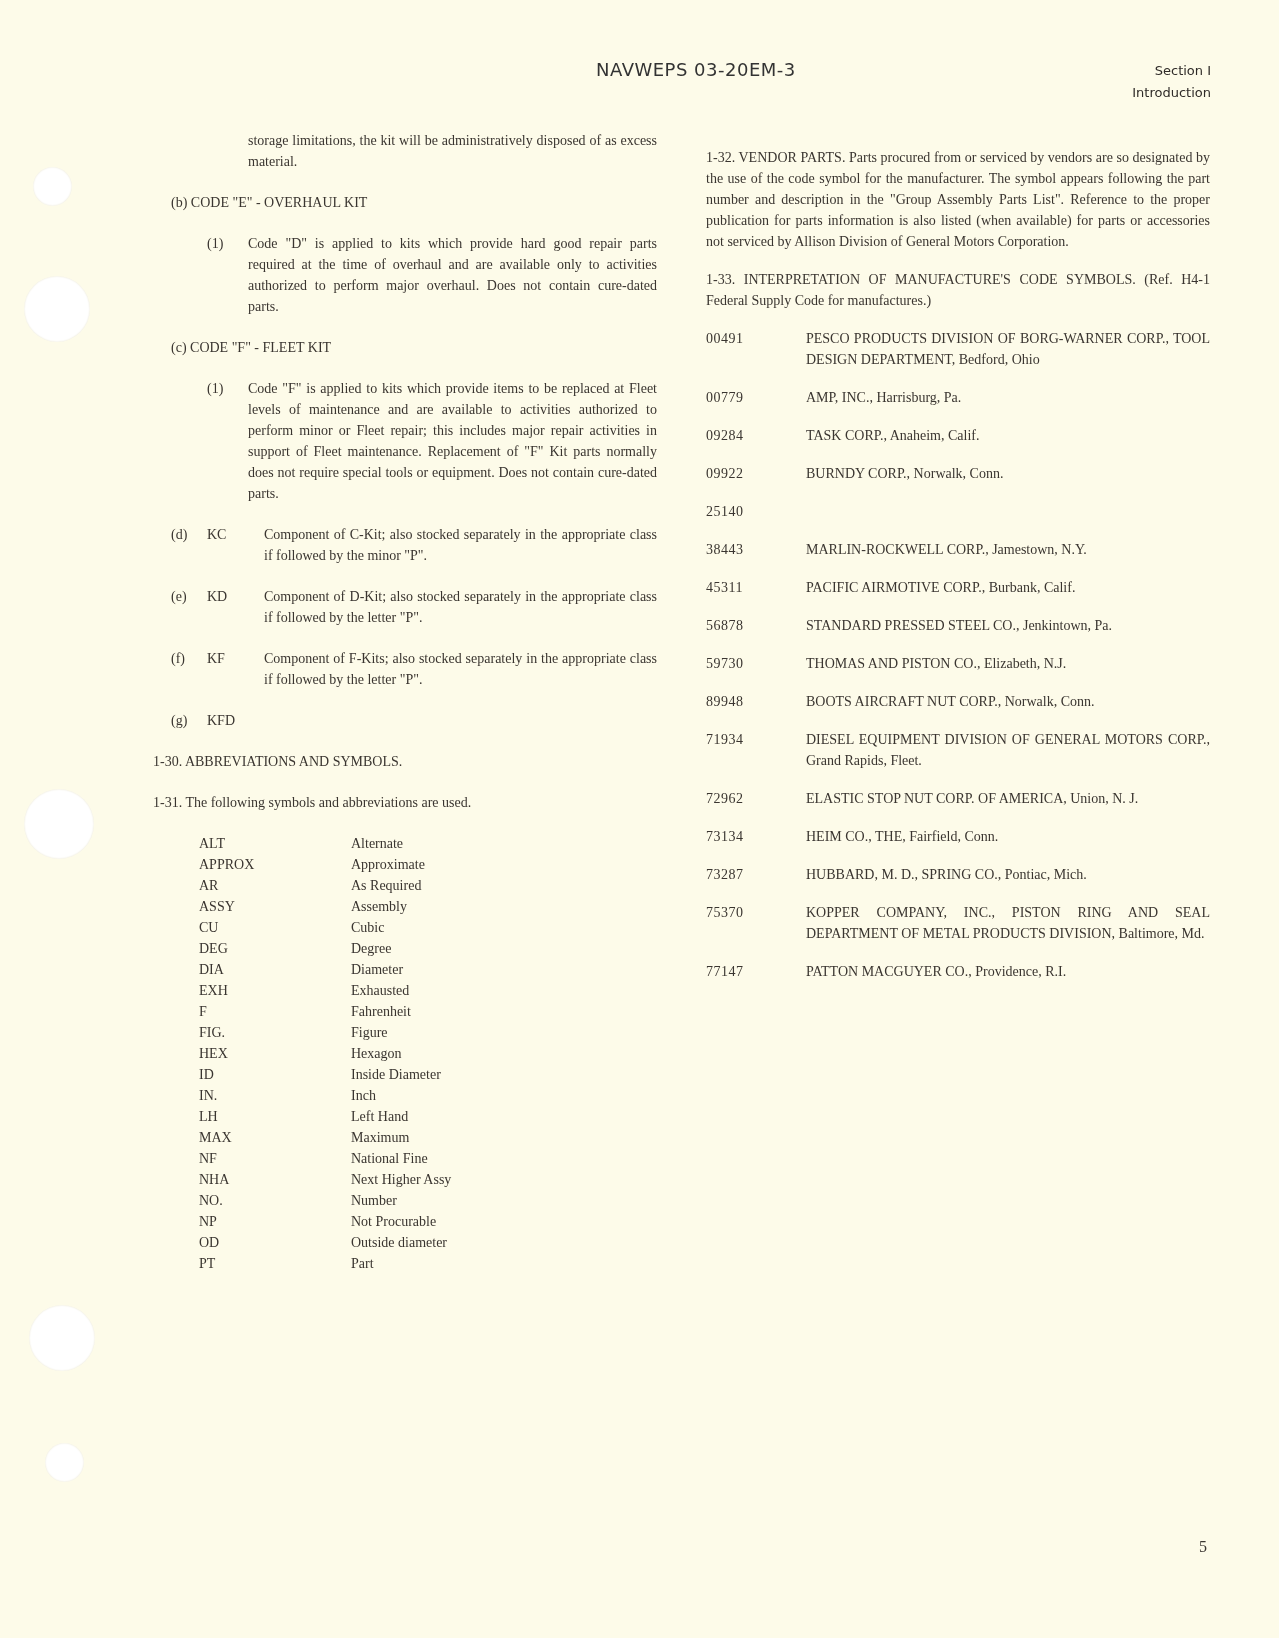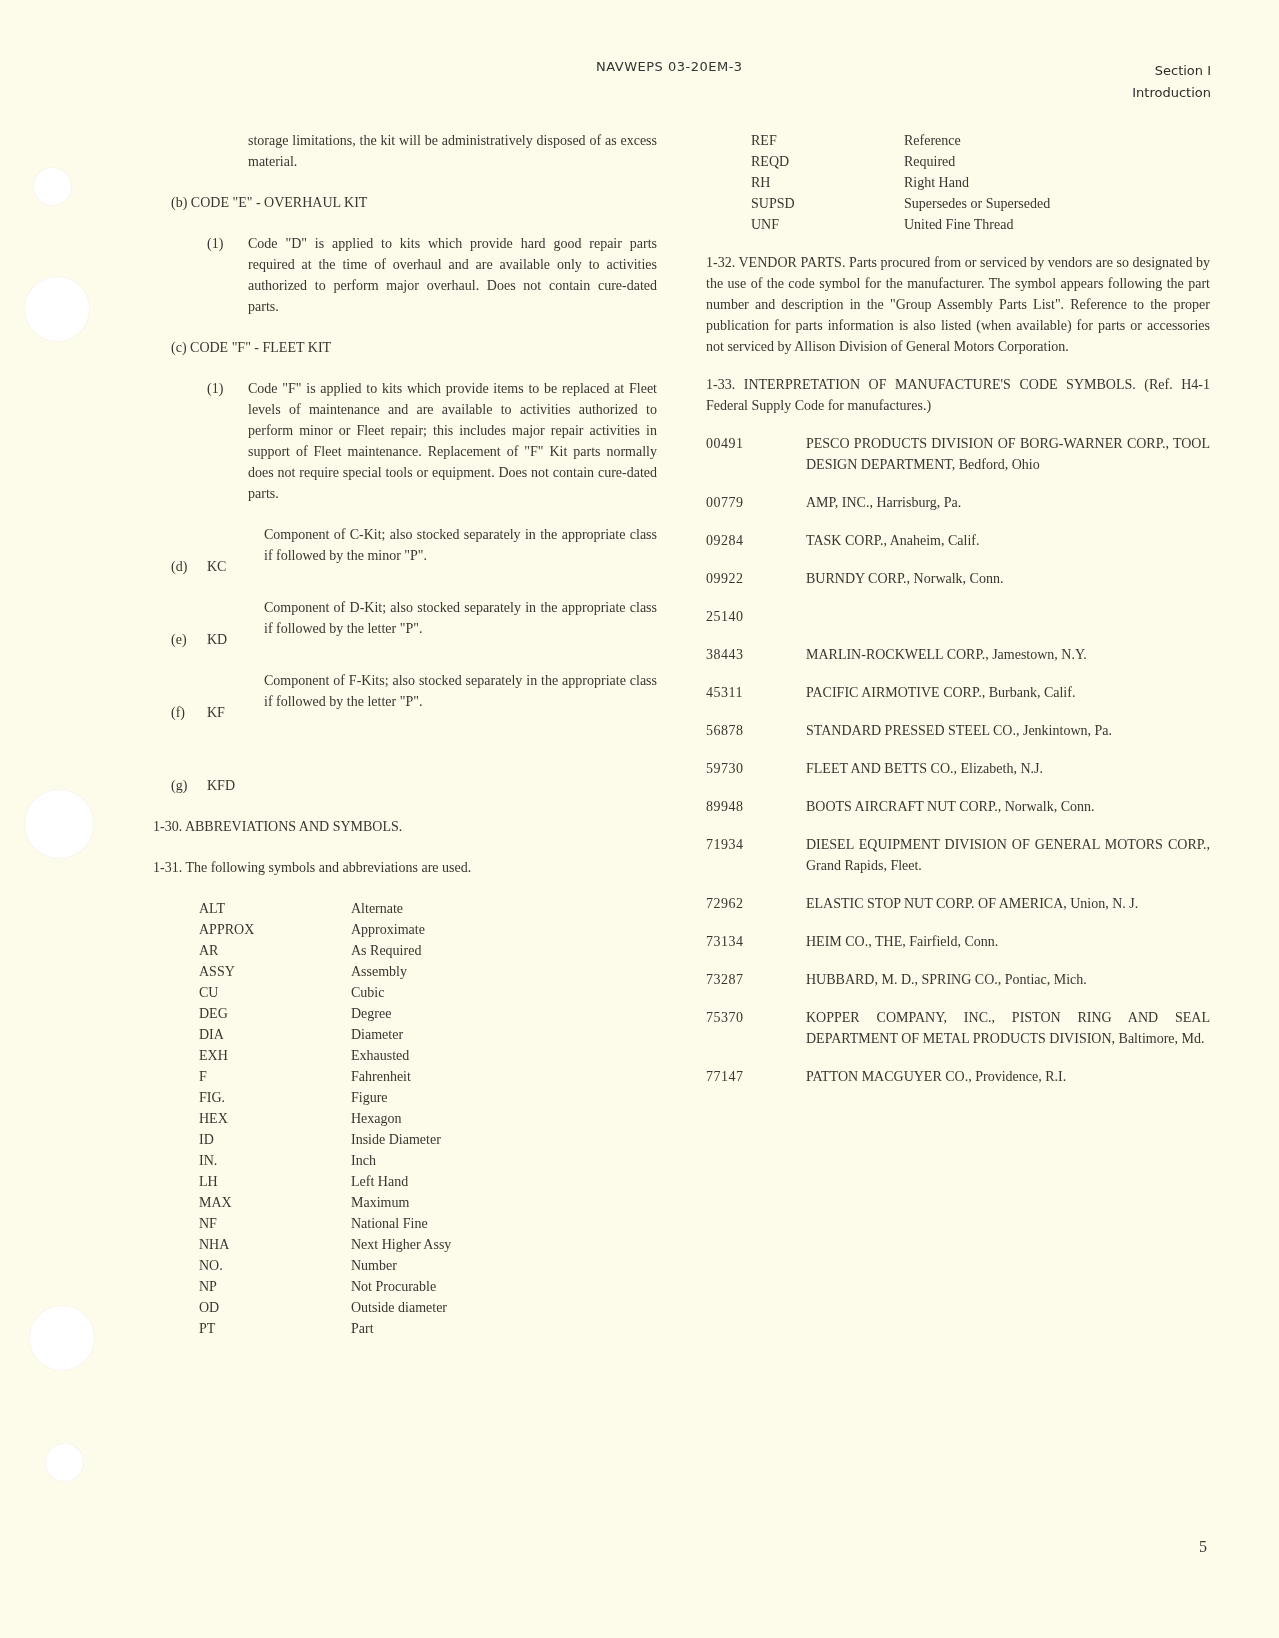--- a/index.html
+++ b/index.html
@@ -5,38 +5,38 @@
   html, body { margin: 0; padding: 0; }
   body {
     width: 1279px; height: 1638px; position: relative; overflow: hidden;
     background: #fdfbe9;
     font-family: "Liberation Serif", "DejaVu Serif", serif;
     color: #3a3530;
   }
   .hole { position: absolute; background: #ffffff; border-radius: 50%; box-shadow: inset 0 0 2px #e8e4cf; }
   .hdr-left {
     position: absolute; left: 596px; top: 59px;
-    font-family: "DejaVu Sans", sans-serif; font-size: 13px; letter-spacing: 0.5px; color: #333;
+    font-family: "DejaVu Sans", sans-serif; font-size: 18px; letter-spacing: 0.5px; color: #333;
   }
   .hdr-right {
     position: absolute; right: 68px; top: 60px; text-align: right;
     font-family: "DejaVu Sans", sans-serif; font-size: 13px; line-height: 22px; color: #2f2b28;
   }
   .col { position: absolute; font-size: 14px; line-height: 21px; }
   .colL { left: 171px; width: 486px; top: 130px; }
   .colR { left: 706px; width: 504px; top: 130px; }
   .just { text-align: justify; }
   .p { margin: 0; }
   .ind1 { padding-left: 77px; }
   .item { display: flex; }
   .item .lab { flex: 0 0 auto; }
   .item .body { flex: 1; text-align: justify; }
   .sub { display: flex; padding-left: 36px; }
   .sub .num { width: 41px; flex: 0 0 41px; }
-  .kit .lab { width: 93px; margin-top: 32px; }
+  .kit .lab { width: 93px; }
   .kit .lab .letter { display: inline-block; width: 36px; }
   .abbr { display: grid; grid-template-columns: 152px 1fr; padding-left: 28px; line-height: 21px; }
   .abbrR { display: grid; grid-template-columns: 153px 1fr; padding-left: 45px; line-height: 21px; }
   .mfr { display: grid; grid-template-columns: 100px 1fr; }
   .mfr .code { letter-spacing: 0.5px; }
   .mfr .name { text-align: justify; }
   .gap10 { height: 20px; }
   .gap8 { height: 17px; }
   .pagenum { position: absolute; left: 1199px; top: 1538px; font-size: 16px; }
 </style>
@@ -135,32 +135,20 @@
     <span>NP</span>
       <span>Not Procurable</span>
     <span>OD</span>
       <span>Outside diameter</span>
     <span>PT</span>
       <span>Part</span>
   </div>
 </div>
 
 <div class="col colR">
-  <div class="abbrR">
-    <span>REF</span>
-      <span>Reference</span>
-    <span>REQD</span>
-      <span>Required</span>
-    <span>RH</span>
-      <span>Right Hand</span>
-    <span>SUPSD</span>
-      <span>Supersedes or Superseded</span>
-    <span>UNF</span>
-      <span>United Fine Thread</span>
-  </div>
   <div class="gap8"></div>
   <p class="p just">1-32. VENDOR PARTS. Parts procured from or serviced by vendors are so designated by the use of the code symbol for the manufacturer. The symbol appears following the part number and description in the "Group Assembly Parts List". Reference to the proper publication for parts information is also listed (when available) for parts or accessories not serviced by Allison Division of General Motors Corporation.</p>
   <div class="gap8"></div>
   <p class="p just">1-33. INTERPRETATION OF MANUFACTURE'S CODE SYMBOLS. (Ref. H4-1 Federal Supply Code for manufactures.)</p>
   <div class="gap8"></div>
   <div>
     <div class="mfr">
         <span class="code">00491</span>
         <span class="name">PESCO PRODUCTS DIVISION OF BORG-WARNER CORP., TOOL DESIGN DEPARTMENT, Bedford, Ohio</span>
       </div>
@@ -194,21 +182,21 @@
         <span class="name">PACIFIC AIRMOTIVE CORP., Burbank, Calif.</span>
       </div>
     <div class="gap8"></div>
     <div class="mfr">
         <span class="code">56878</span>
         <span class="name">STANDARD PRESSED STEEL CO., Jenkintown, Pa.</span>
       </div>
     <div class="gap8"></div>
     <div class="mfr">
         <span class="code">59730</span>
-        <span class="name">FLEET AND BETTS CO., Elizabeth, N.J.</span>
+        <span class="name">THOMAS AND PISTON CO., Elizabeth, N.J.</span>
       </div>
     <div class="gap8"></div>
     <div class="mfr">
         <span class="code">89948</span>
         <span class="name">BOOTS AIRCRAFT NUT CORP., Norwalk, Conn.</span>
       </div>
     <div class="gap8"></div>
     <div class="mfr">
         <span class="code">71934</span>
         <span class="name">DIESEL EQUIPMENT DIVISION OF GENERAL MOTORS CORP., Grand Rapids, Fleet.</span>

